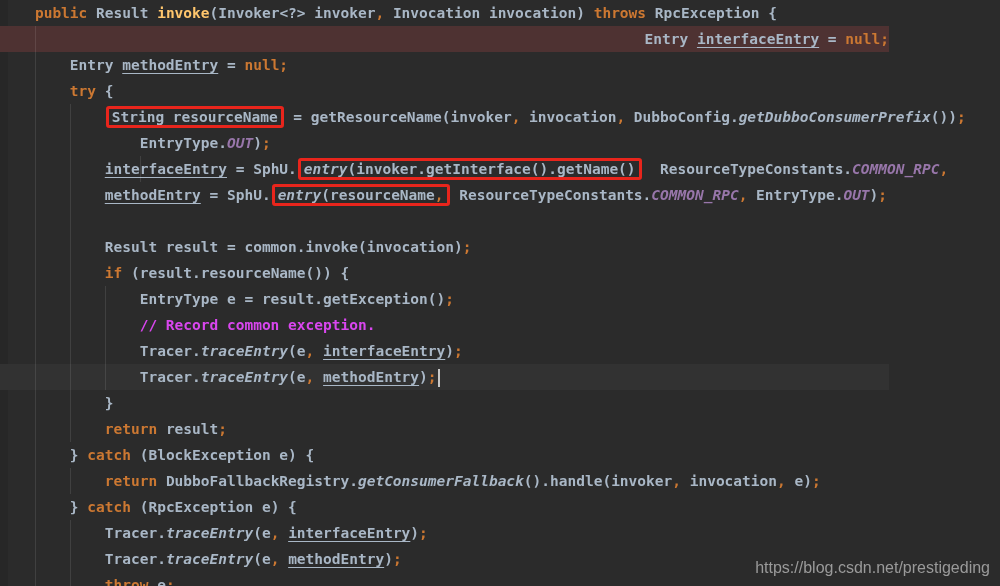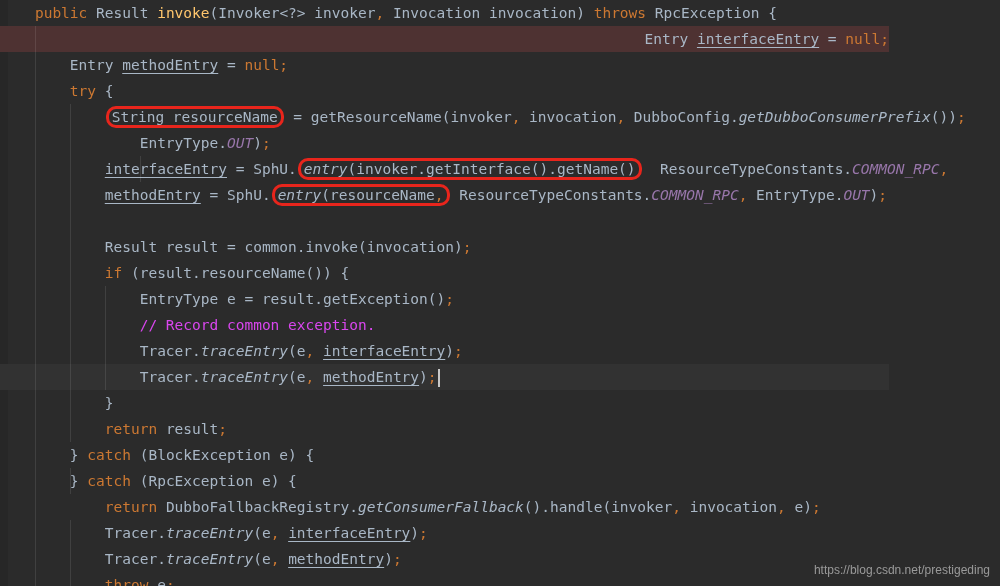--- a/index.html
+++ b/index.html
@@ -4,46 +4,46 @@
 <style>
   html,body{margin:0;padding:0;background:#1e1e1e;}
   .screen{
     position:relative;width:1000px;height:586px;overflow:hidden;
     background:#2b2b2b;
     font-family:"DejaVu Sans Mono","Liberation Mono",monospace;
     font-size:14.5px;
   }
   .left-strip{position:absolute;left:0;top:0;width:8px;height:586px;background:#272727;}
   .code{position:absolute;left:0;top:0;width:1000px;}
-  .line{height:26px;line-height:26px;white-space:pre;width:889px;}
+  .line{height:26px;line-height:26px;white-space:pre;width:889px;font-weight:bold;}
   .hl-breakpoint{background:#4e3232;text-align:right;}
   .hl-caretrow{background:#323232;}
   .tok-k{color:#cc7832;}
   .tok-d{color:#a9b7c6;}
   .tok-fn{color:#ffc66d;}
   .tok-it{color:#a9b7c6;font-style:italic;}
   .tok-un{color:#a9b7c6;text-decoration:underline;text-underline-offset:3px;}
   .tok-pc{color:#9876aa;font-style:italic;}
   .tok-cm{color:#d946ef;}
   .redbox{
-    border:3px solid #e8251c;border-radius:10px;
+    border:3px solid #e8251c;border-radius:3px;
     padding:0 3px;margin:0 1px;
   }
   .caret{display:inline-block;width:2px;height:18px;background:#c8c8c8;
          vertical-align:middle;margin-left:1px;}
   .guide{position:absolute;width:1px;background:rgba(255,255,255,0.10);}
   .g1{left:35px;top:26px;height:560px;}
   .g2a{left:70px;top:104px;height:338px;}
   .g2b{left:70px;top:468px;height:26px;}
   .g2c{left:70px;top:520px;height:66px;}
   .g3{left:105px;top:286px;height:104px;}
   .g4{left:140px;top:156px;height:26px;}
   .watermark{
     position:absolute;right:10px;bottom:9px;color:#9a9a9a;
-    font-family:"Liberation Sans","DejaVu Sans",sans-serif;font-size:12px;
+    font-family:"Liberation Sans","DejaVu Sans",sans-serif;font-size:16px;
   }
 </style>
 </head>
 <body>
 
 <div class="screen">
   <div class="left-strip"></div>
   <div class="code">
       <div class="line"><span class="tok-d">    </span><span class="tok-k">public</span><span class="tok-d"> Result </span><span class="tok-fn">invoke</span><span class="tok-d">(Invoker&lt;?&gt; invoker</span><span class="tok-k">,</span><span class="tok-d"> Invocation invocation) </span><span class="tok-k">throws</span><span class="tok-d"> RpcException {</span></div>
       <div class="line hl-breakpoint"><span class="tok-d">        Entry </span><span class="tok-un">interfaceEntry</span><span class="tok-d"> = </span><span class="tok-k">null;</span></div>
@@ -56,22 +56,22 @@
       <div class="line"></div>
       <div class="line"><span class="tok-d">            Result result = common.invoke(invocation)</span><span class="tok-k">;</span></div>
       <div class="line"><span class="tok-d">            </span><span class="tok-k">if</span><span class="tok-d"> (result.resourceName()) {</span></div>
       <div class="line"><span class="tok-d">                EntryType e = result.getException()</span><span class="tok-k">;</span></div>
       <div class="line"><span class="tok-cm">                // Record common exception.</span></div>
       <div class="line"><span class="tok-d">                Tracer.</span><span class="tok-it">traceEntry</span><span class="tok-d">(e</span><span class="tok-k">,</span><span class="tok-d"> </span><span class="tok-un">interfaceEntry</span><span class="tok-d">)</span><span class="tok-k">;</span></div>
       <div class="line hl-caretrow"><span class="tok-d">                Tracer.</span><span class="tok-it">traceEntry</span><span class="tok-d">(e</span><span class="tok-k">,</span><span class="tok-d"> </span><span class="tok-un">methodEntry</span><span class="tok-d">)</span><span class="tok-k">;</span><span class="caret"></span></div>
       <div class="line"><span class="tok-d">            }</span></div>
       <div class="line"><span class="tok-d">            </span><span class="tok-k">return</span><span class="tok-d"> result</span><span class="tok-k">;</span></div>
       <div class="line"><span class="tok-d">        } </span><span class="tok-k">catch</span><span class="tok-d"> (BlockException e) {</span></div>
+      <div class="line"><span class="tok-d">            </span><span class="tok-k">return</span><span class="tok-d"> DubboFallbackRegistry.</span><span class="tok-it">getConsumerFallback</span><span class="tok-d">().handle(invoker</span><span class="tok-k">,</span><span class="tok-d"> invocation</span><span class="tok-k">,</span><span class="tok-d"> e)</span><span class="tok-k">;</span></div>
       <div class="line"><span class="tok-d">        } </span><span class="tok-k">catch</span><span class="tok-d"> (RpcException e) {</span></div>
-      <div class="line"><span class="tok-d">            </span><span class="tok-k">return</span><span class="tok-d"> DubboFallbackRegistry.</span><span class="tok-it">getConsumerFallback</span><span class="tok-d">().handle(invoker</span><span class="tok-k">,</span><span class="tok-d"> invocation</span><span class="tok-k">,</span><span class="tok-d"> e)</span><span class="tok-k">;</span></div>
       <div class="line"><span class="tok-d">            Tracer.</span><span class="tok-it">traceEntry</span><span class="tok-d">(e</span><span class="tok-k">,</span><span class="tok-d"> </span><span class="tok-un">interfaceEntry</span><span class="tok-d">)</span><span class="tok-k">;</span></div>
       <div class="line"><span class="tok-d">            Tracer.</span><span class="tok-it">traceEntry</span><span class="tok-d">(e</span><span class="tok-k">,</span><span class="tok-d"> </span><span class="tok-un">methodEntry</span><span class="tok-d">)</span><span class="tok-k">;</span></div>
       <div class="line"><span class="tok-d">            </span><span class="tok-k">throw</span><span class="tok-d"> e</span><span class="tok-k">;</span></div>
     </div>
   <div class="guide g1"></div>
   <div class="guide g2a"></div>
   <div class="guide g2b"></div>
   <div class="guide g2c"></div>
   <div class="guide g3"></div>
   <div class="guide g4"></div>

